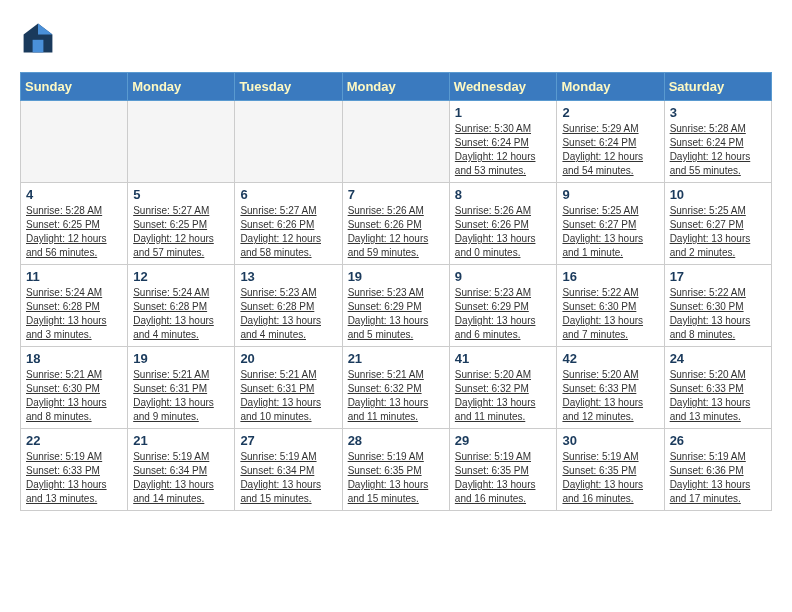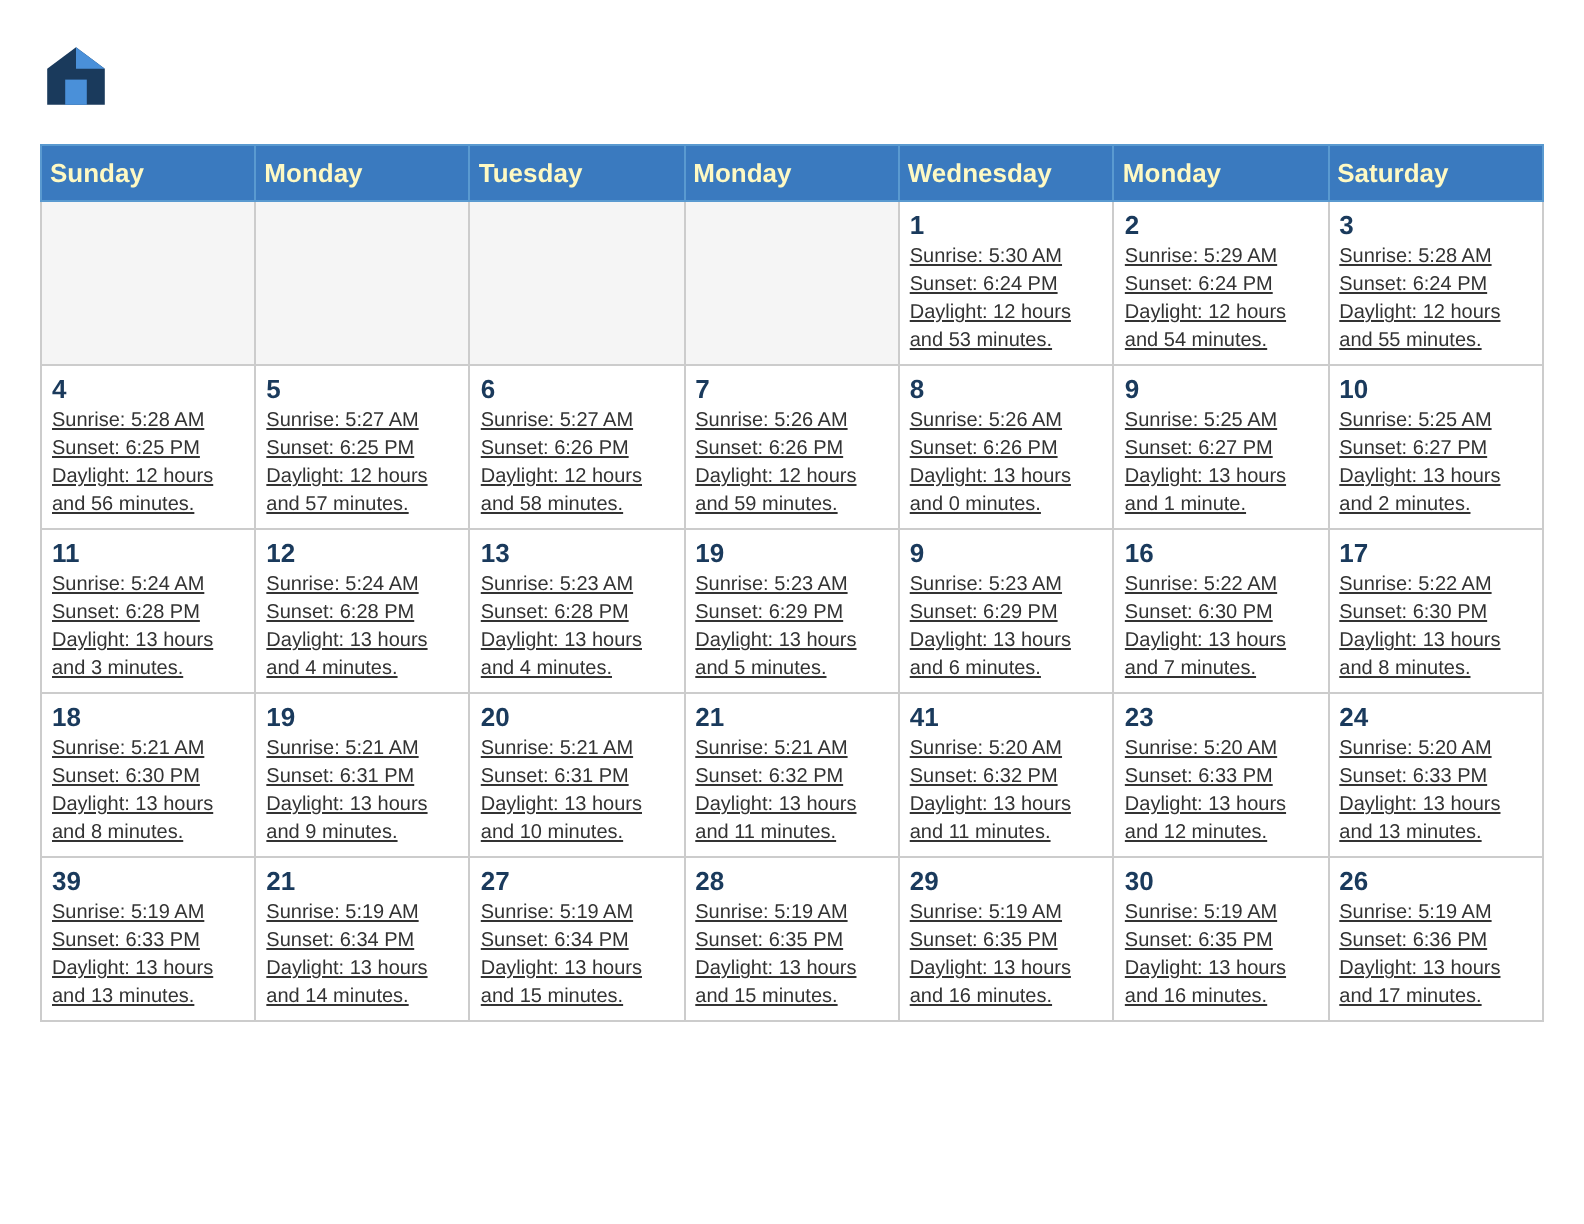--- a/index.html
+++ b/index.html
@@ -212,31 +212,31 @@
         </td>
         <td>
           <span class="day-num">21</span>
           <div class="day-info">Sunrise: 5:21 AM<br>Sunset: 6:32 PM<br>Daylight: 13 hours<br>and 11 minutes.</div>
         </td>
         <td>
           <span class="day-num">41</span>
           <div class="day-info">Sunrise: 5:20 AM<br>Sunset: 6:32 PM<br>Daylight: 13 hours<br>and 11 minutes.</div>
         </td>
         <td>
-          <span class="day-num">23</span>
+          <span class="day-num">42</span>
           <div class="day-info">Sunrise: 5:20 AM<br>Sunset: 6:33 PM<br>Daylight: 13 hours<br>and 12 minutes.</div>
         </td>
         <td>
           <span class="day-num">24</span>
           <div class="day-info">Sunrise: 5:20 AM<br>Sunset: 6:33 PM<br>Daylight: 13 hours<br>and 13 minutes.</div>
         </td>
       </tr>
       <tr>
         <td>
-          <span class="day-num">39</span>
+          <span class="day-num">22</span>
           <div class="day-info">Sunrise: 5:19 AM<br>Sunset: 6:33 PM<br>Daylight: 13 hours<br>and 13 minutes.</div>
         </td>
         <td>
           <span class="day-num">21</span>
           <div class="day-info">Sunrise: 5:19 AM<br>Sunset: 6:34 PM<br>Daylight: 13 hours<br>and 14 minutes.</div>
         </td>
         <td>
           <span class="day-num">27</span>
           <div class="day-info">Sunrise: 5:19 AM<br>Sunset: 6:34 PM<br>Daylight: 13 hours<br>and 15 minutes.</div>
         </td>

